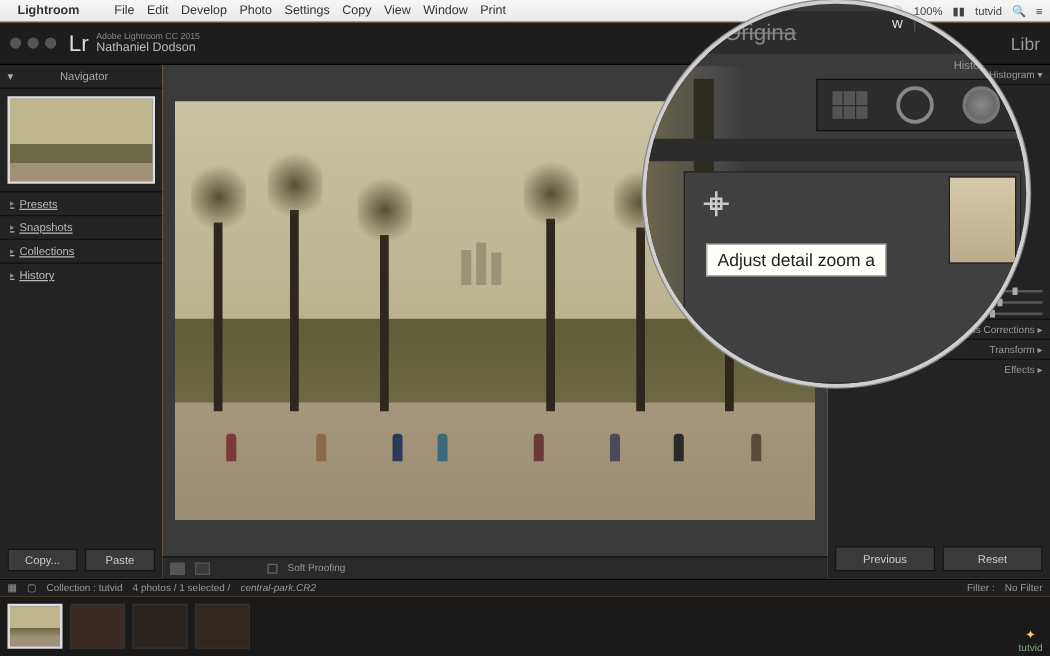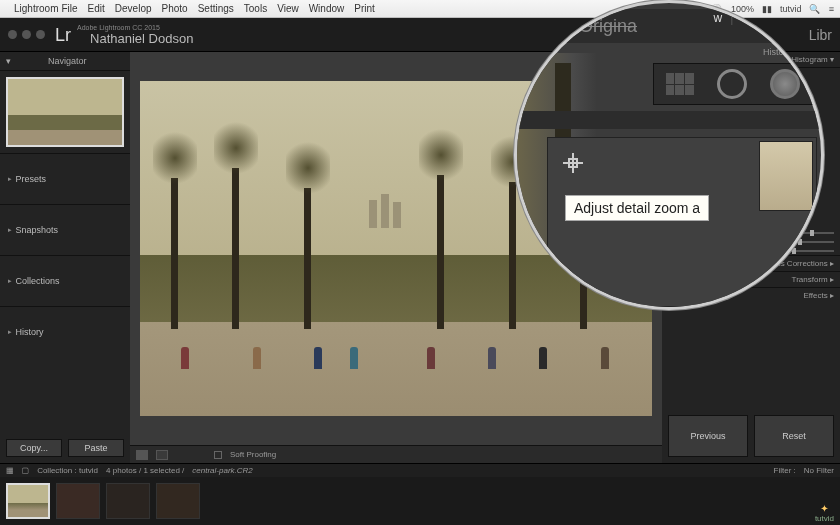--- a/index.html
+++ b/index.html
@@ -1,42 +1,42 @@
 <!DOCTYPE html>
 <html><head>
 <meta charset="utf-8">
 <style>
   * { box-sizing: border-box; margin: 0; padding: 0; font-family: "Helvetica Neue", Arial, sans-serif; }
   body { width: 840px; height: 525px; background: #000; overflow: hidden; position: relative; }
   
   .mac-menubar { height: 18px; background: linear-gradient(#f6f6f6,#e9e9e9); display: flex; align-items: center; font-size: 10px; color: #333; padding: 0 6px; border-bottom: 1px solid #bdbdbd; }
   .mac-menubar .apple { font-size: 11px; margin-right: 8px; }
-  .mac-menubar .appname { font-weight: 400; margin-right: 3px; }
+  .mac-menubar .appname { font-weight: 700; margin-right: 28px; }
   .mac-menubar .menu-item { margin-right: 10px; }
   .mac-menubar .spacer { flex: 1; }
   .mac-menubar .right-item { margin-left: 8px; font-size: 9px; color: #444; }
   
   .app { position: absolute; top: 18px; left: 0; right: 0; bottom: 0; background: #fdba74; display: flex; flex-direction: column; }
   .app-header { height: 34px; background: #1d1d1d; display: flex; align-items: center; padding: 0 8px; border-bottom: 1px solid #000; }
   .traffic { display: flex; gap: 5px; margin-right: 10px; }
   .traffic span { width: 9px; height: 9px; border-radius: 50%; background: #555; }
   .brand { color: #ccc; display: flex; flex-direction: column; line-height: 1; }
   .brand .sub { font-size: 7px; color: #888; }
-  .brand .user { font-size: 13px; color: #bbb; margin-top: 1px; margin-left: 13px; }
+  .brand .user { font-size: 10px; color: #bbb; margin-top: 1px; }
   .brand-wrap { display: flex; align-items: center; gap: 6px; }
   .module-picker { margin-left: auto; color: #ccc; font-size: 14px; display: flex; gap: 12px; align-items: center; }
   .module-picker span { color: #999; }
   
   .columns { flex: 1; display: flex; min-height: 0; }
   .left-panel, .right-panel { width: 130px; background: #232323; display: flex; flex-direction: column; }
   .right-panel { width: 178px; }
   .panel-header { font-size: 9px; color: #aaa; padding: 4px 6px; display: flex; justify-content: space-between; border-bottom: 1px solid #111; }
   .nav-thumb-wrap { padding: 6px; }
   .nav-thumb { width: 100%; height: 70px; border: 2px solid #ddd; background: linear-gradient(#bdb68f 0%, #bdb68f 55%, #6c6a46 55%, #6c6a46 78%, #a09276 78%); position: relative; }
-  .panel-section { font-size: 9px; color: #bbb; padding: 20px 8px; border-top: 1px solid #111; display: flex; align-items: center; gap: 4px; }
+  .panel-section { font-size: 9px; color: #bbb; padding: 4px 8px; border-top: 1px solid #111; display: flex; align-items: center; gap: 4px; text-decoration: underline; }
   .panel-section::before { content: "▸"; font-size: 7px; color: #888; }
   .left-bottom { margin-top: auto; display: flex; gap: 6px; padding: 6px; }
   .left-bottom button { flex: 1; background: #3a3a3a; border: 1px solid #111; color: #ccc; font-size: 9px; padding: 3px 6px; }
   
   .center { flex: 1; background: #3a3a3a; display: flex; flex-direction: column; min-width: 0; }
   .canvas-area { flex: 1; display: flex; align-items: center; justify-content: center; padding: 10px; }
   .photo { width: 100%; height: 100%; max-height: 335px; background: #8b8565; position: relative; overflow: hidden; }
   .sky { position: absolute; top: 0; left: 0; right: 0; height: 56%; background: linear-gradient(#c9c3a4,#b9b18d); }
   .castle { position: absolute; left: 44%; top: 32%; width: 40px; height: 40px; }
   .castle .tower { position: absolute; bottom: 0; width: 8px; background: #9b9277; }
@@ -52,21 +52,21 @@
   .person { position: absolute; bottom: 14%; width: 8px; height: 22px; border-radius: 3px 3px 0 0; }
   .toolbar-bottom { height: 18px; background: #2a2a2a; border-top: 1px solid #111; display: flex; align-items: center; padding: 0 6px; gap: 8px; font-size: 8px; color: #999; }
   .tb-icon { width: 12px; height: 10px; background: #555; }
   
   .histogram-hdr { font-size: 8px; color: #999; padding: 3px 6px; text-align: right; border-bottom: 1px solid #111; }
   .right-section { border-top: 1px solid #111; padding: 3px 6px; font-size: 8px; color: #999; text-align: right; }
   .slider-row { display: flex; align-items: center; justify-content: flex-end; gap: 4px; font-size: 7px; color: #999; padding: 1px 6px; }
   .slider-row .track { width: 60px; height: 2px; background: #555; position: relative; }
   .slider-row .thumb { position: absolute; top: -2px; width: 4px; height: 6px; background: #aaa; }
   .right-bottom { margin-top: auto; display: flex; gap: 6px; padding: 6px; }
-  .right-bottom button { flex: 1; background: #3a3a3a; border: 1px solid #111; color: #ccc; font-size: 9px; padding: 15px 0; }
+  .right-bottom button { flex: 1; background: #3a3a3a; border: 1px solid #111; color: #ccc; font-size: 9px; padding: 4px 0; }
   
   .filmstrip-bar { height: 14px; background: #1f1f1f; display: flex; align-items: center; font-size: 8px; color: #999; padding: 0 6px; gap: 8px; border-top: 1px solid #000; }
   .filmstrip { height: 48px; background: #1a1a1a; display: flex; align-items: center; padding: 4px 6px; gap: 6px; }
   .film-thumb { width: 44px; height: 36px; background: #555; border: 1px solid #333; }
   .film-thumb.sel { border: 2px solid #ddd; background: linear-gradient(#bdb68f 0%, #bdb68f 55%, #6c6a46 55%, #a09276 78%); }
   
   .magnifier { position: absolute; top: 0; right: 16px; width: 310px; height: 310px; border-radius: 50%; border: 3px solid #cfcfcf; background: #3b3b3b; overflow: hidden; box-shadow: 0 0 0 1px #888; z-index: 50; }
   .magnifier .mag-content { position: absolute; inset: 0; }
   .mag-topbar { position: absolute; top: 6px; left: 0; right: 0; height: 34px; background: #2c2c2c; display: flex; align-items: center; padding: 0 20px 0 30px; gap: 12px; }
   .mag-original { color: #888; font-size: 18px; text-decoration: line-through; font-weight: 300; margin-left: 6px; }
@@ -97,21 +97,21 @@
 <body>
 
 <div class="mac-menubar">
   <span class="apple"></span>
   <span class="appname">Lightroom</span>
   <span class="menu-item">File</span>
   <span class="menu-item">Edit</span>
   <span class="menu-item">Develop</span>
   <span class="menu-item">Photo</span>
   <span class="menu-item">Settings</span>
-  <span class="menu-item">Tools</span>
+  <span class="menu-item">Copy</span>
   <span class="menu-item">View</span>
   <span class="menu-item">Window</span>
   <span class="menu-item">Print</span>
   <span class="spacer"></span>
   <span class="right-item">⚪</span>
   <span class="right-item">100%</span>
   <span class="right-item">▮▮</span>
   <span class="right-item">tutvid</span>
   <span class="right-item">🔍</span>
   <span class="right-item">≡</span>

